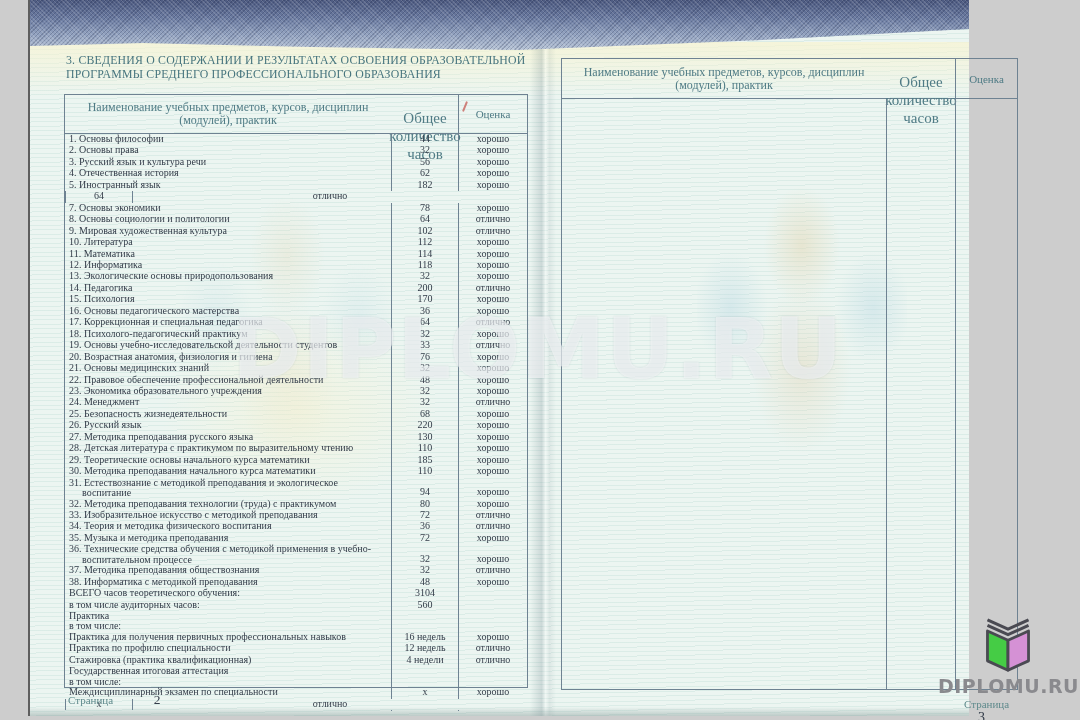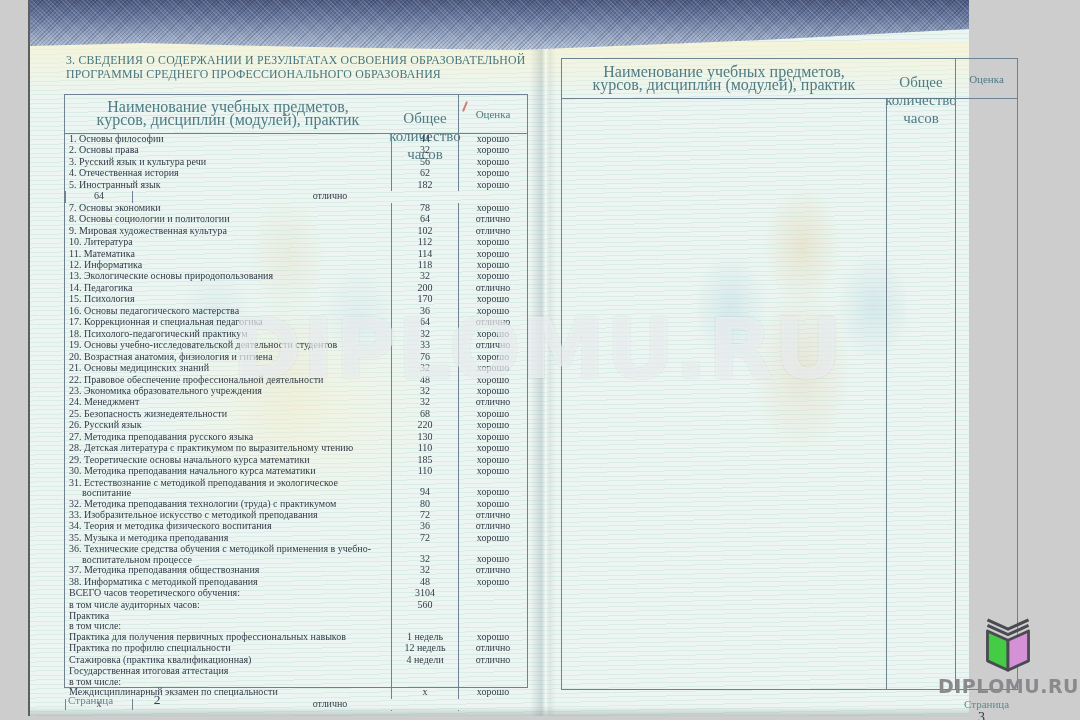--- a/index.html
+++ b/index.html
@@ -70,21 +70,21 @@
   .ptable.right{left:531px;top:58px;width:457px;height:632px;}
   .thead{display:flex;border-bottom:1px solid var(--line);color:var(--head-ink);flex:0 0 auto;}
   .ptable.left  .thead{height:38px;}
   .ptable.right .thead{height:39px;}
   .cell{box-sizing:border-box;}
   .c-name{width:326px;padding:0 2px 0 17px;text-indent:-13px;}
   .ptable.right .c-name{width:324px;}
   .c-hours{width:67px;border-left:1px solid var(--line);display:flex;align-items:flex-end;justify-content:center;text-align:center;}
   .ptable.right .c-hours{width:69px;}
   .c-grade{flex:1;border-left:1px solid var(--line);display:flex;align-items:flex-end;justify-content:center;text-align:center;}
-  .thead .c-name{display:flex;align-items:center;justify-content:center;text-align:center;text-indent:0;padding:2px 20px;font-size:16px;line-height:12.6px;}
+  .thead .c-name{display:flex;align-items:center;justify-content:center;text-align:center;text-indent:0;padding:2px 20px;font-size:12px;line-height:12.6px;}
   .thead .c-hours{align-items:center;font-size:15px;line-height:18px;padding:1px;margin-top:40px;}
   .thead .c-grade{align-items:center;font-size:11px;}
   .tbody{display:flex;flex-direction:column;flex:1 1 auto;}
   .trow{display:flex;flex:0 0 auto;font-size:10px;line-height:10.45px;}
   .trow.filler{flex:1 1 auto;}
   .trow .c-hours,.trow .c-grade{padding-bottom:1px;}
   
   .page-footer{position:absolute;z-index:4;font-size:11px;color:#5f8a8c;}
   .page-footer .num{color:#333c49;font-size:13.5px;}
   .footer-left{left:38px;top:692px;}
@@ -345,21 +345,21 @@
           <div class="cell c-hours"></div>
           <div class="cell c-grade"></div>
         </div>
         <div class="trow">
           <div class="cell c-name">в том числе:</div>
           <div class="cell c-hours"></div>
           <div class="cell c-grade"></div>
         </div>
         <div class="trow">
           <div class="cell c-name">Практика для получения первичных профессиональных навыков</div>
-          <div class="cell c-hours">1 недель</div>
+          <div class="cell c-hours">16 недель</div>
           <div class="cell c-grade">хорошо</div>
         </div>
         <div class="trow">
           <div class="cell c-name">Практика по профилю специальности</div>
           <div class="cell c-hours">12 недель</div>
           <div class="cell c-grade">отлично</div>
         </div>
         <div class="trow">
           <div class="cell c-name">Стажировка (практика квалификационная)</div>
           <div class="cell c-hours">4 недели</div>

